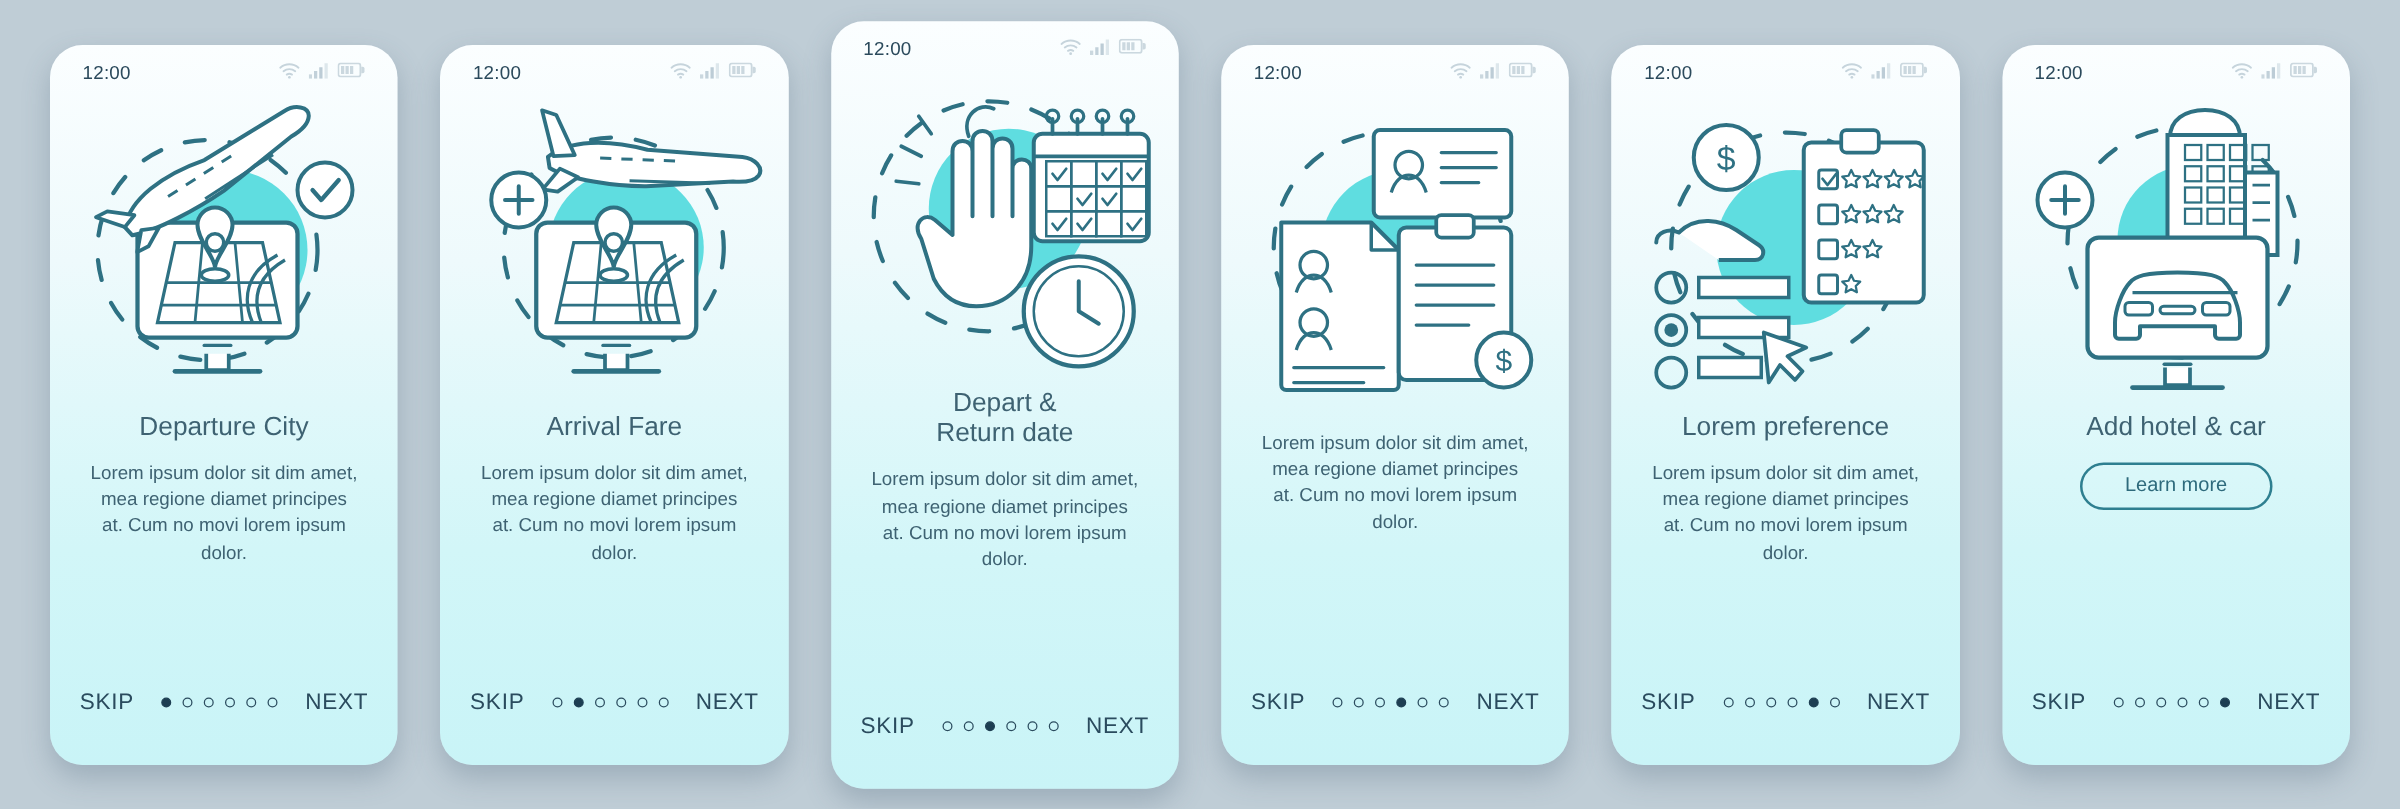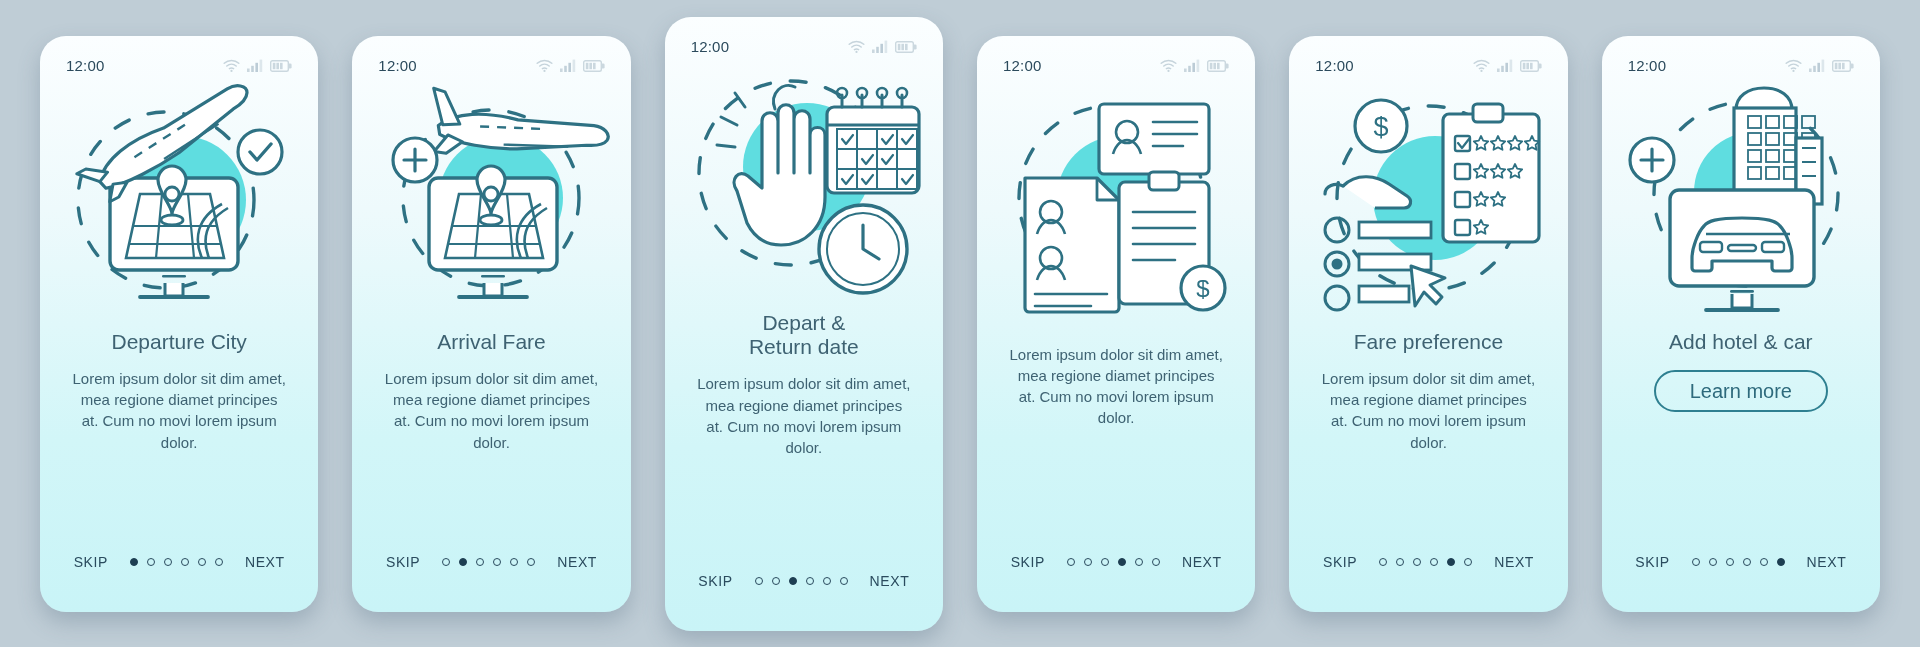--- a/index.html
+++ b/index.html
@@ -30,21 +30,21 @@
     flex-direction:column;
     overflow:hidden;
   }
   .phone.tall{ height:614px; }
   .phone.short{ height:576px; }
 
   
   .statusbar{
     height:46px;
     display:flex;
-    align-items:center;
+    align-items:flex-start;
     justify-content:space-between;
     padding:14px 26px 0 26px;
     box-sizing:border-box;
     flex:0 0 auto;
   }
   .clock{
     font-size:15px;
     color:#2b4a5c;
     letter-spacing:.2px;
   }
@@ -88,40 +88,40 @@
     margin:14px 0 0 0;
     max-width:215px;
     white-space:pre-line;
   }
   .learnmore{
     margin-top:16px;
     border:2px solid #2e7f90;
     color:#2e6a7c;
     background:transparent;
     border-radius:22px;
-    font-size:20px;
+    font-size:16px;
     font-family:"Liberation Sans", sans-serif;
     padding:9px 34px;
     cursor:pointer;
     line-height:1;
   }
 
   
   .nav{
     flex:0 0 auto;
     height:86px;
     display:flex;
     align-items:center;
     justify-content:center;
     gap:22px;
     padding:0 22px 14px 22px;
     box-sizing:border-box;
   }
   .navbtn{
-    font-size:14px;
+    font-size:18px;
     letter-spacing:.6px;
     color:#2a4b5e;
     background:none;border:none;
     font-family:"Liberation Sans", sans-serif;
     cursor:pointer;
     padding:0;
   }
   .dots{display:flex;align-items:center;gap:9px;}
   .dot{
     width:8px;height:8px;border-radius:50%;
@@ -527,21 +527,21 @@
             <path d="M195 110 l2.2 4.6 l5 .7 l-3.6 3.5 .9 5 l-4.5 -2.4 l-4.5 2.4 .9 -5 l-3.6 -3.5 5 -.7 Z" fill="none" stroke="#2e7183" stroke-width="1.8" stroke-linejoin="round"></path>
             <rect x="152" y="138" width="15" height="15" rx="2" fill="none" stroke="#2e7183" stroke-width="2.4"></rect>
             <path d="M178 138 l2.2 4.6 l5 .7 l-3.6 3.5 .9 5 l-4.5 -2.4 l-4.5 2.4 .9 -5 l-3.6 -3.5 5 -.7 Z" fill="none" stroke="#2e7183" stroke-width="1.8" stroke-linejoin="round"></path>
     </g>
     <g>
       <path d="M108 184 l4 40 l9 -14 l12 12 l6 -7 l-12 -12 l15 -7 Z" fill="#ffffff" stroke="#2e7183" stroke-width="3" stroke-linejoin="round"></path>
     </g>
   </svg>
       </div>
     <div class="txt">
-      <h2 class="title">Fare preference</h2>
+      <h2 class="title">Lorem preference</h2>
       <p class="desc">Lorem ipsum dolor sit dim amet, mea regione diamet principes at. Cum no movi lorem ipsum dolor.</p>
 
     </div>
     <div class="nav">
       <button class="navbtn">SKIP</button>
       <span class="dots">
           <span class="dot"></span>
           <span class="dot"></span>
           <span class="dot"></span>
           <span class="dot"></span>

